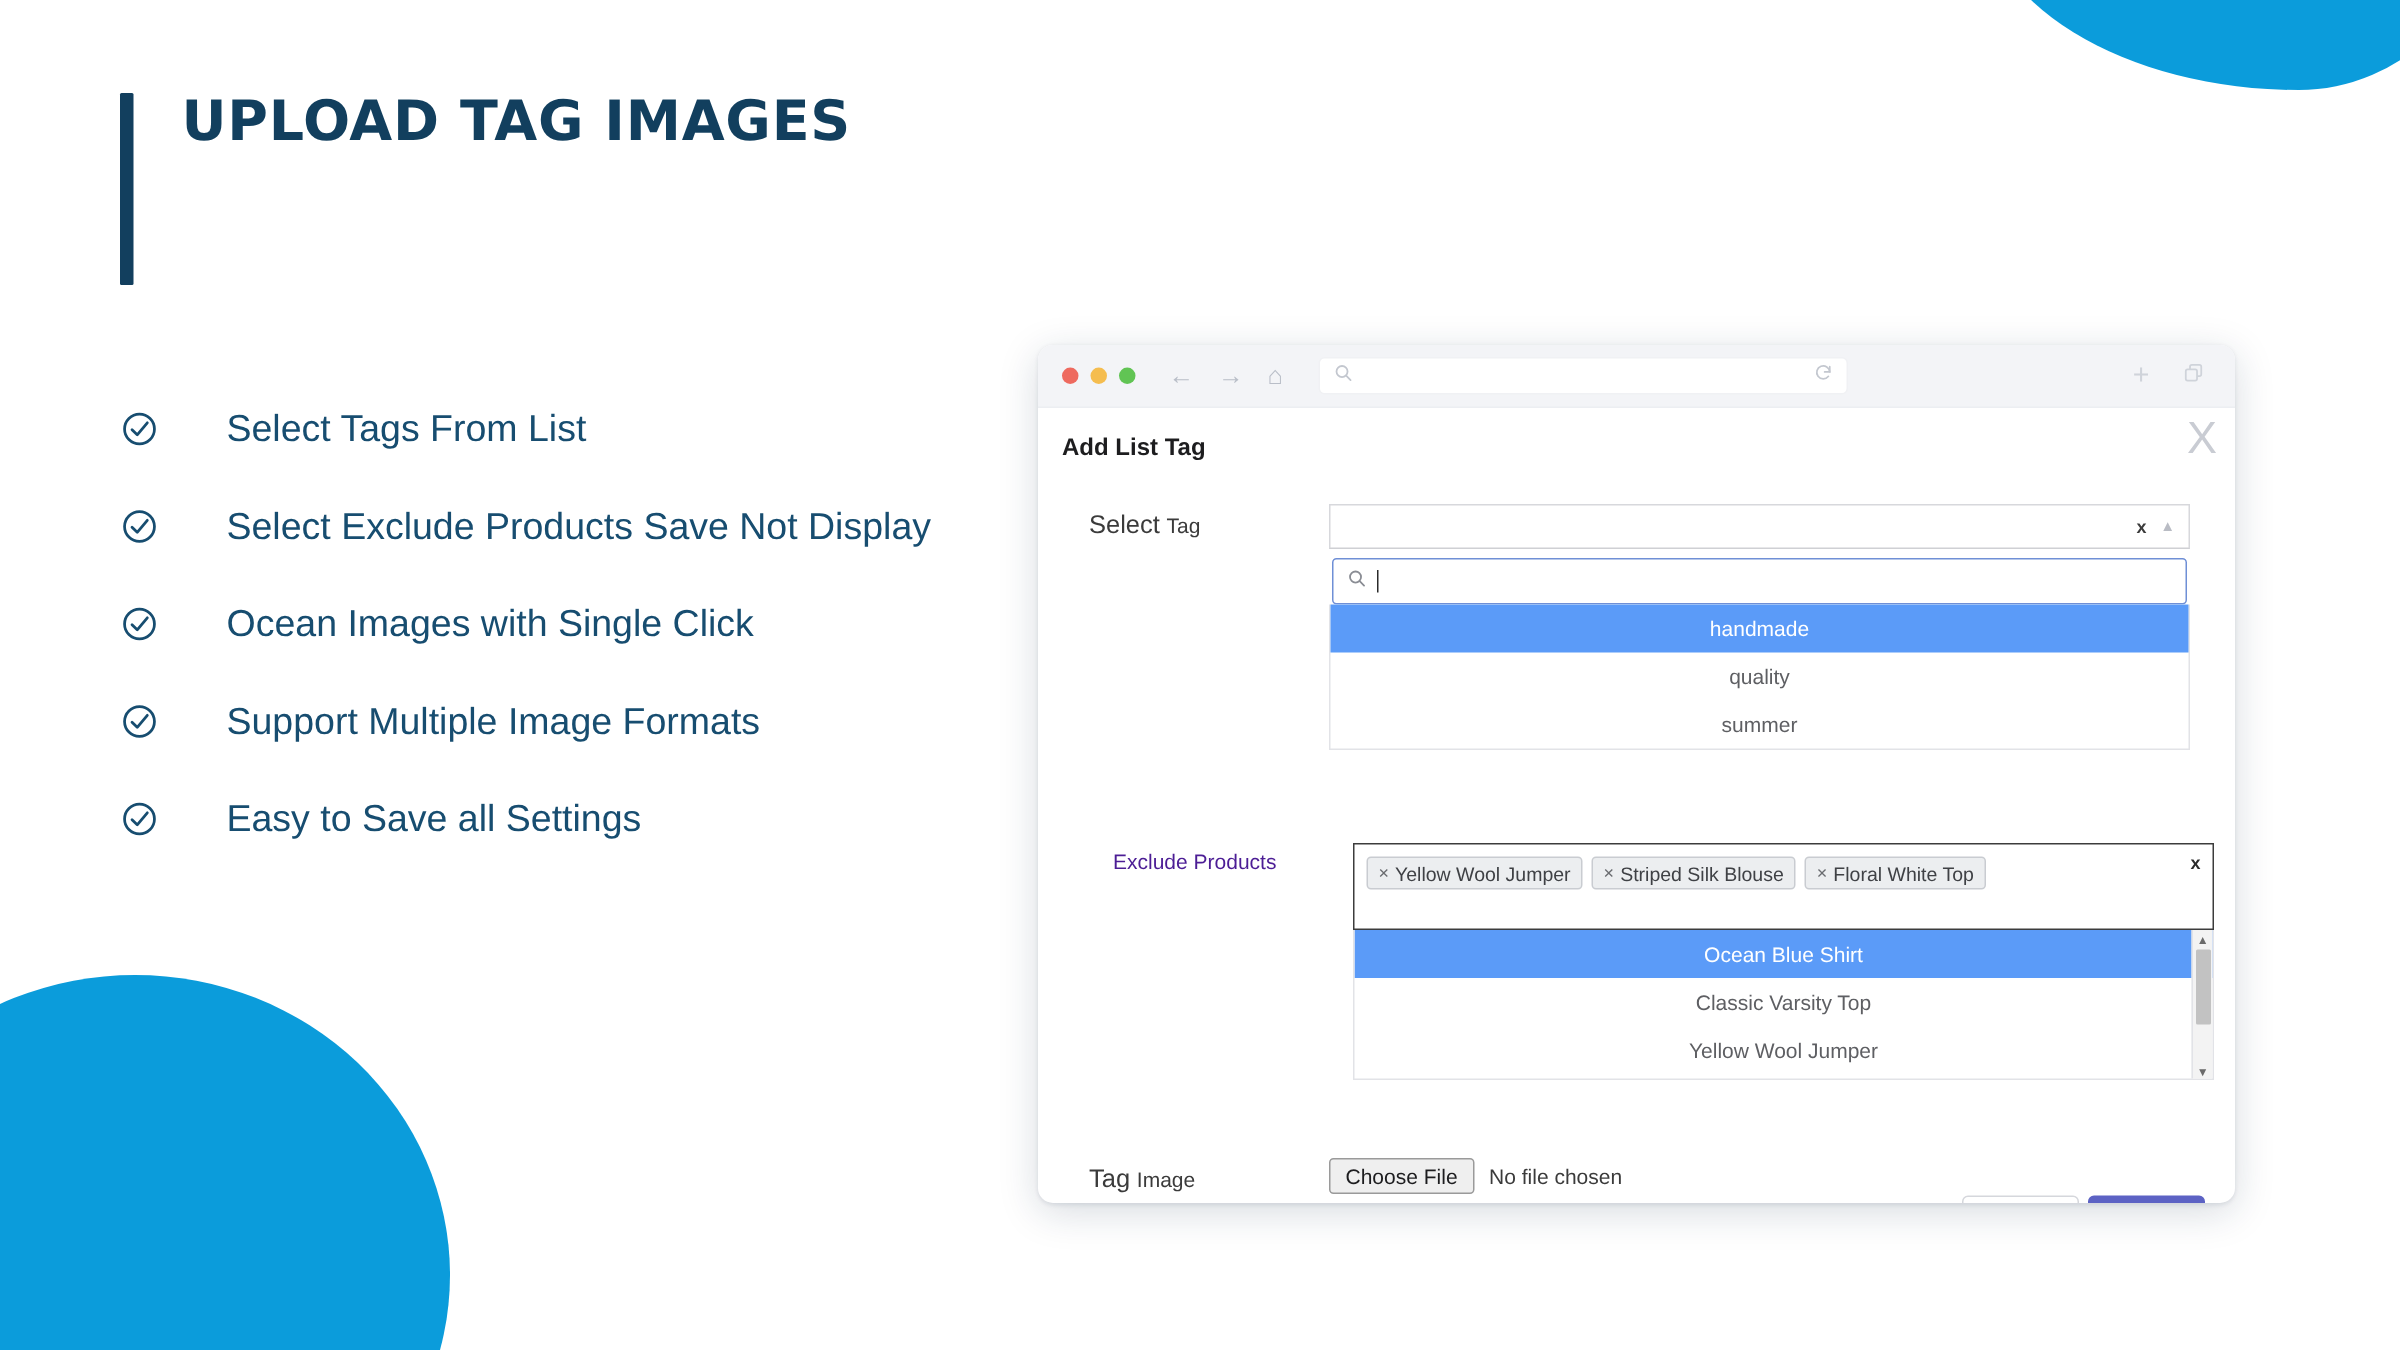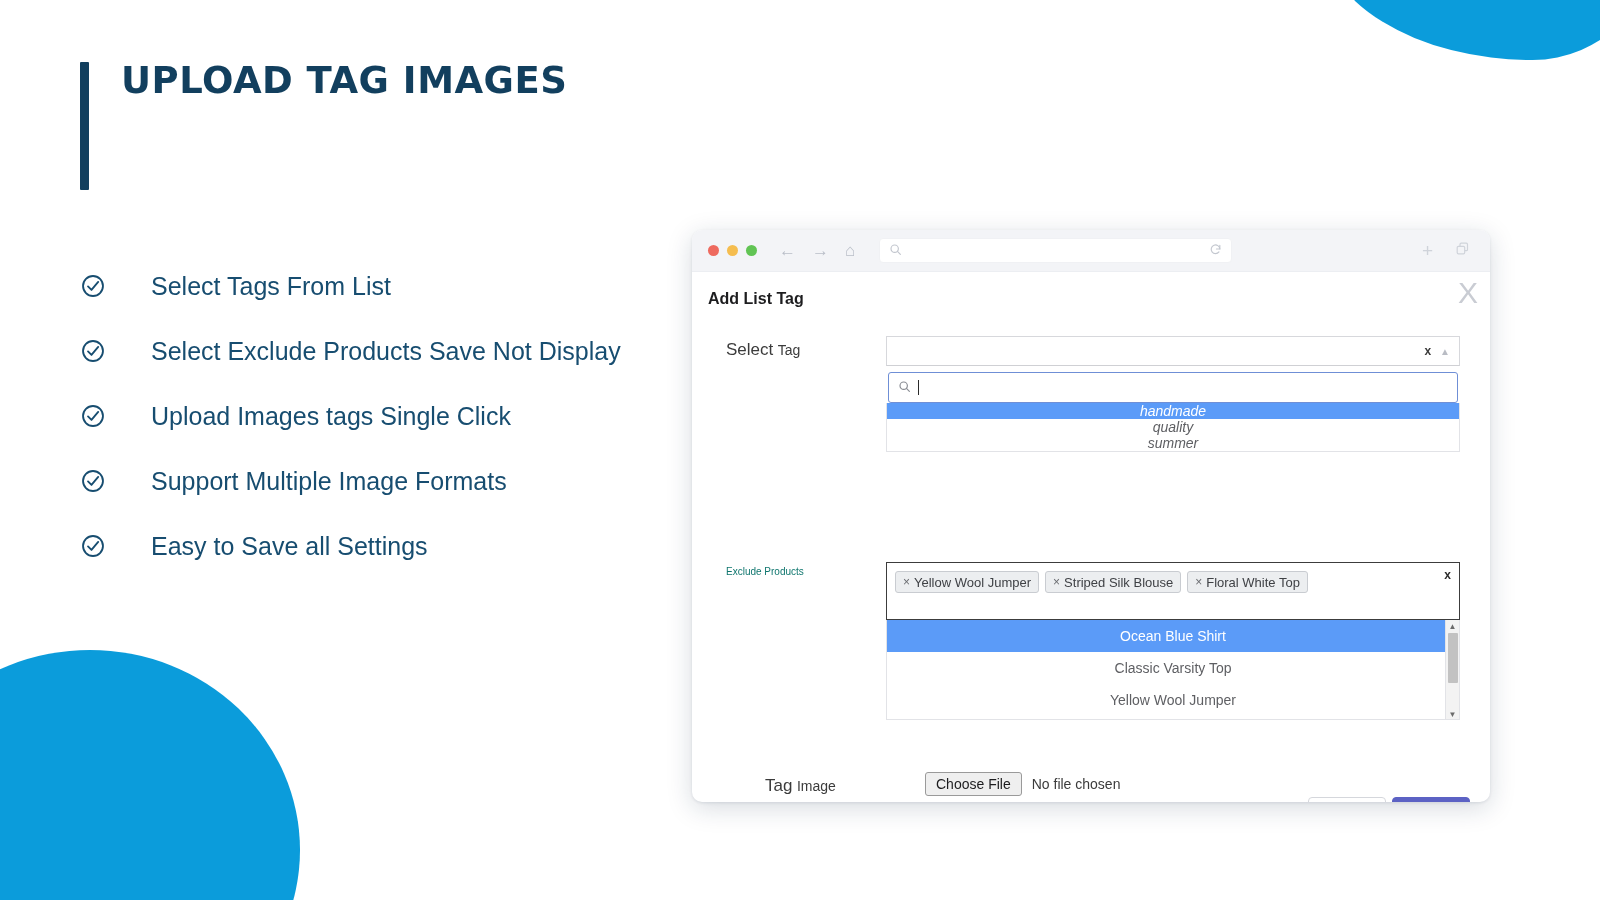--- a/index.html
+++ b/index.html
@@ -81,42 +81,42 @@
   .modal-close{
     position:absolute; right:12px; top:6px;
     font-size:30px; color:#c9ccd3; font-weight:400;
     cursor:pointer; line-height:1; font-family:"Liberation Sans", sans-serif;
   }
 
   .form-row{ position:absolute; display:flex; }
   .field-label{ width:160px; text-align:left; color:#3b3b3b; padding-top:4px; }
   .field-label .big{ font-size:17px; }
   .field-label .small{ font-size:14px; }
-  .field-label.plain{ font-size:10px; color:#0f766e; }
+  .field-label.plain{ font-size:14px; color:#4c1d95;margin-left:16px; }
 
   
   .row-tag{ left:34px; top:64px; }
   .tag-widget{ width:574px; }
   .tag-input{
     height:30px; border:1px solid #d7d8dc; border-bottom-color:#cfd0d4;
     background:#fff; display:flex; align-items:center; justify-content:flex-end;
     padding-right:9px; gap:9px;
   }
   .tag-input .clr{ font-size:12px; color:#3b3b3b; font-weight:700; }
   .tag-input .car{ font-size:10px; color:#b9bcc4; }
   .tag-search{
     margin:6px 2px 0 2px; height:31px; border:1px solid #6f8fd6; border-radius:3px;
     display:flex; align-items:center; padding:0 9px; background:#fff;
   }
   .tag-search .mag{ color:#8a8d94; margin-right:7px; }
   .caret-bar{ width:1px; height:15px; background:#2b2b2b; animation:none; }
   .opt-list{ border:1px solid #e2e3e7; border-top:none; background:#fff; }
   .opt{
-    height:16px; display:flex; align-items:center; justify-content:center;
-    font-size:14px; color:#5e5f63;font-style:italic;
+    height:32px; display:flex; align-items:center; justify-content:center;
+    font-size:14px; color:#5e5f63;
   }
   .opt.sel{ background:#5b9bf8; color:#ffffff; }
 
   
   .row-excl{ left:34px; top:290px; }
   .excl-widget{ width:574px; position:relative; }
   .chipbox{
     min-height:58px; border:1.5px solid #3c3c3c; background:#fff;
     padding:8px 8px 8px 8px; display:flex; flex-wrap:wrap; gap:6px;
     align-content:flex-start; position:relative;
@@ -145,21 +145,21 @@
   .vscroll .arrow{
     height:12px; display:flex; align-items:center; justify-content:center;
     font-size:8px; color:#6b6b6b;
   }
   .vscroll .thumb{
     position:absolute; left:2px; top:13px; width:10px; height:50px;
     background:#c2c2c2; border-radius:1px;
   }
 
   
-  .row-img{ left:34px; top:500px; align-items:center;margin-left:39px; }
+  .row-img{ left:34px; top:500px; align-items:center; }
   .filebtn{
     border:1px solid #9a9a9a; background:#efefef; border-radius:3px;
     font-size:14px; color:#1d1d1f; padding:3px 10px; cursor:pointer;
   }
   .nofile{ font-size:14px; color:#3b3b3b; margin-left:10px; }
 
   
   .footer-btns{
     position:absolute; right:20px; top:525px; display:flex; gap:6px;
   }
@@ -204,21 +204,21 @@
       </span>
       <span class="lbl">Select Exclude Products Save Not Display</span>
     </div>
     <div class="feature">
       <span class="chk">
         <svg width="26" height="26" viewBox="0 0 24 24" fill="none" stroke="#174d70" stroke-width="1.7">
           <circle cx="12" cy="12" r="9.2"></circle>
             <path d="M7.4 12.4l3.2 3.2 6.2-7.4" stroke-linecap="round" stroke-linejoin="round"></path>
         </svg>
       </span>
-      <span class="lbl">Upload Images tags Single Click</span>
+      <span class="lbl">Ocean Images with Single Click</span>
     </div>
     <div class="feature">
       <span class="chk">
         <svg width="26" height="26" viewBox="0 0 24 24" fill="none" stroke="#174d70" stroke-width="1.7">
           <circle cx="12" cy="12" r="9.2"></circle>
             <path d="M7.4 12.4l3.2 3.2 6.2-7.4" stroke-linecap="round" stroke-linejoin="round"></path>
         </svg>
       </span>
       <span class="lbl">Support Multiple Image Formats</span>
     </div>

